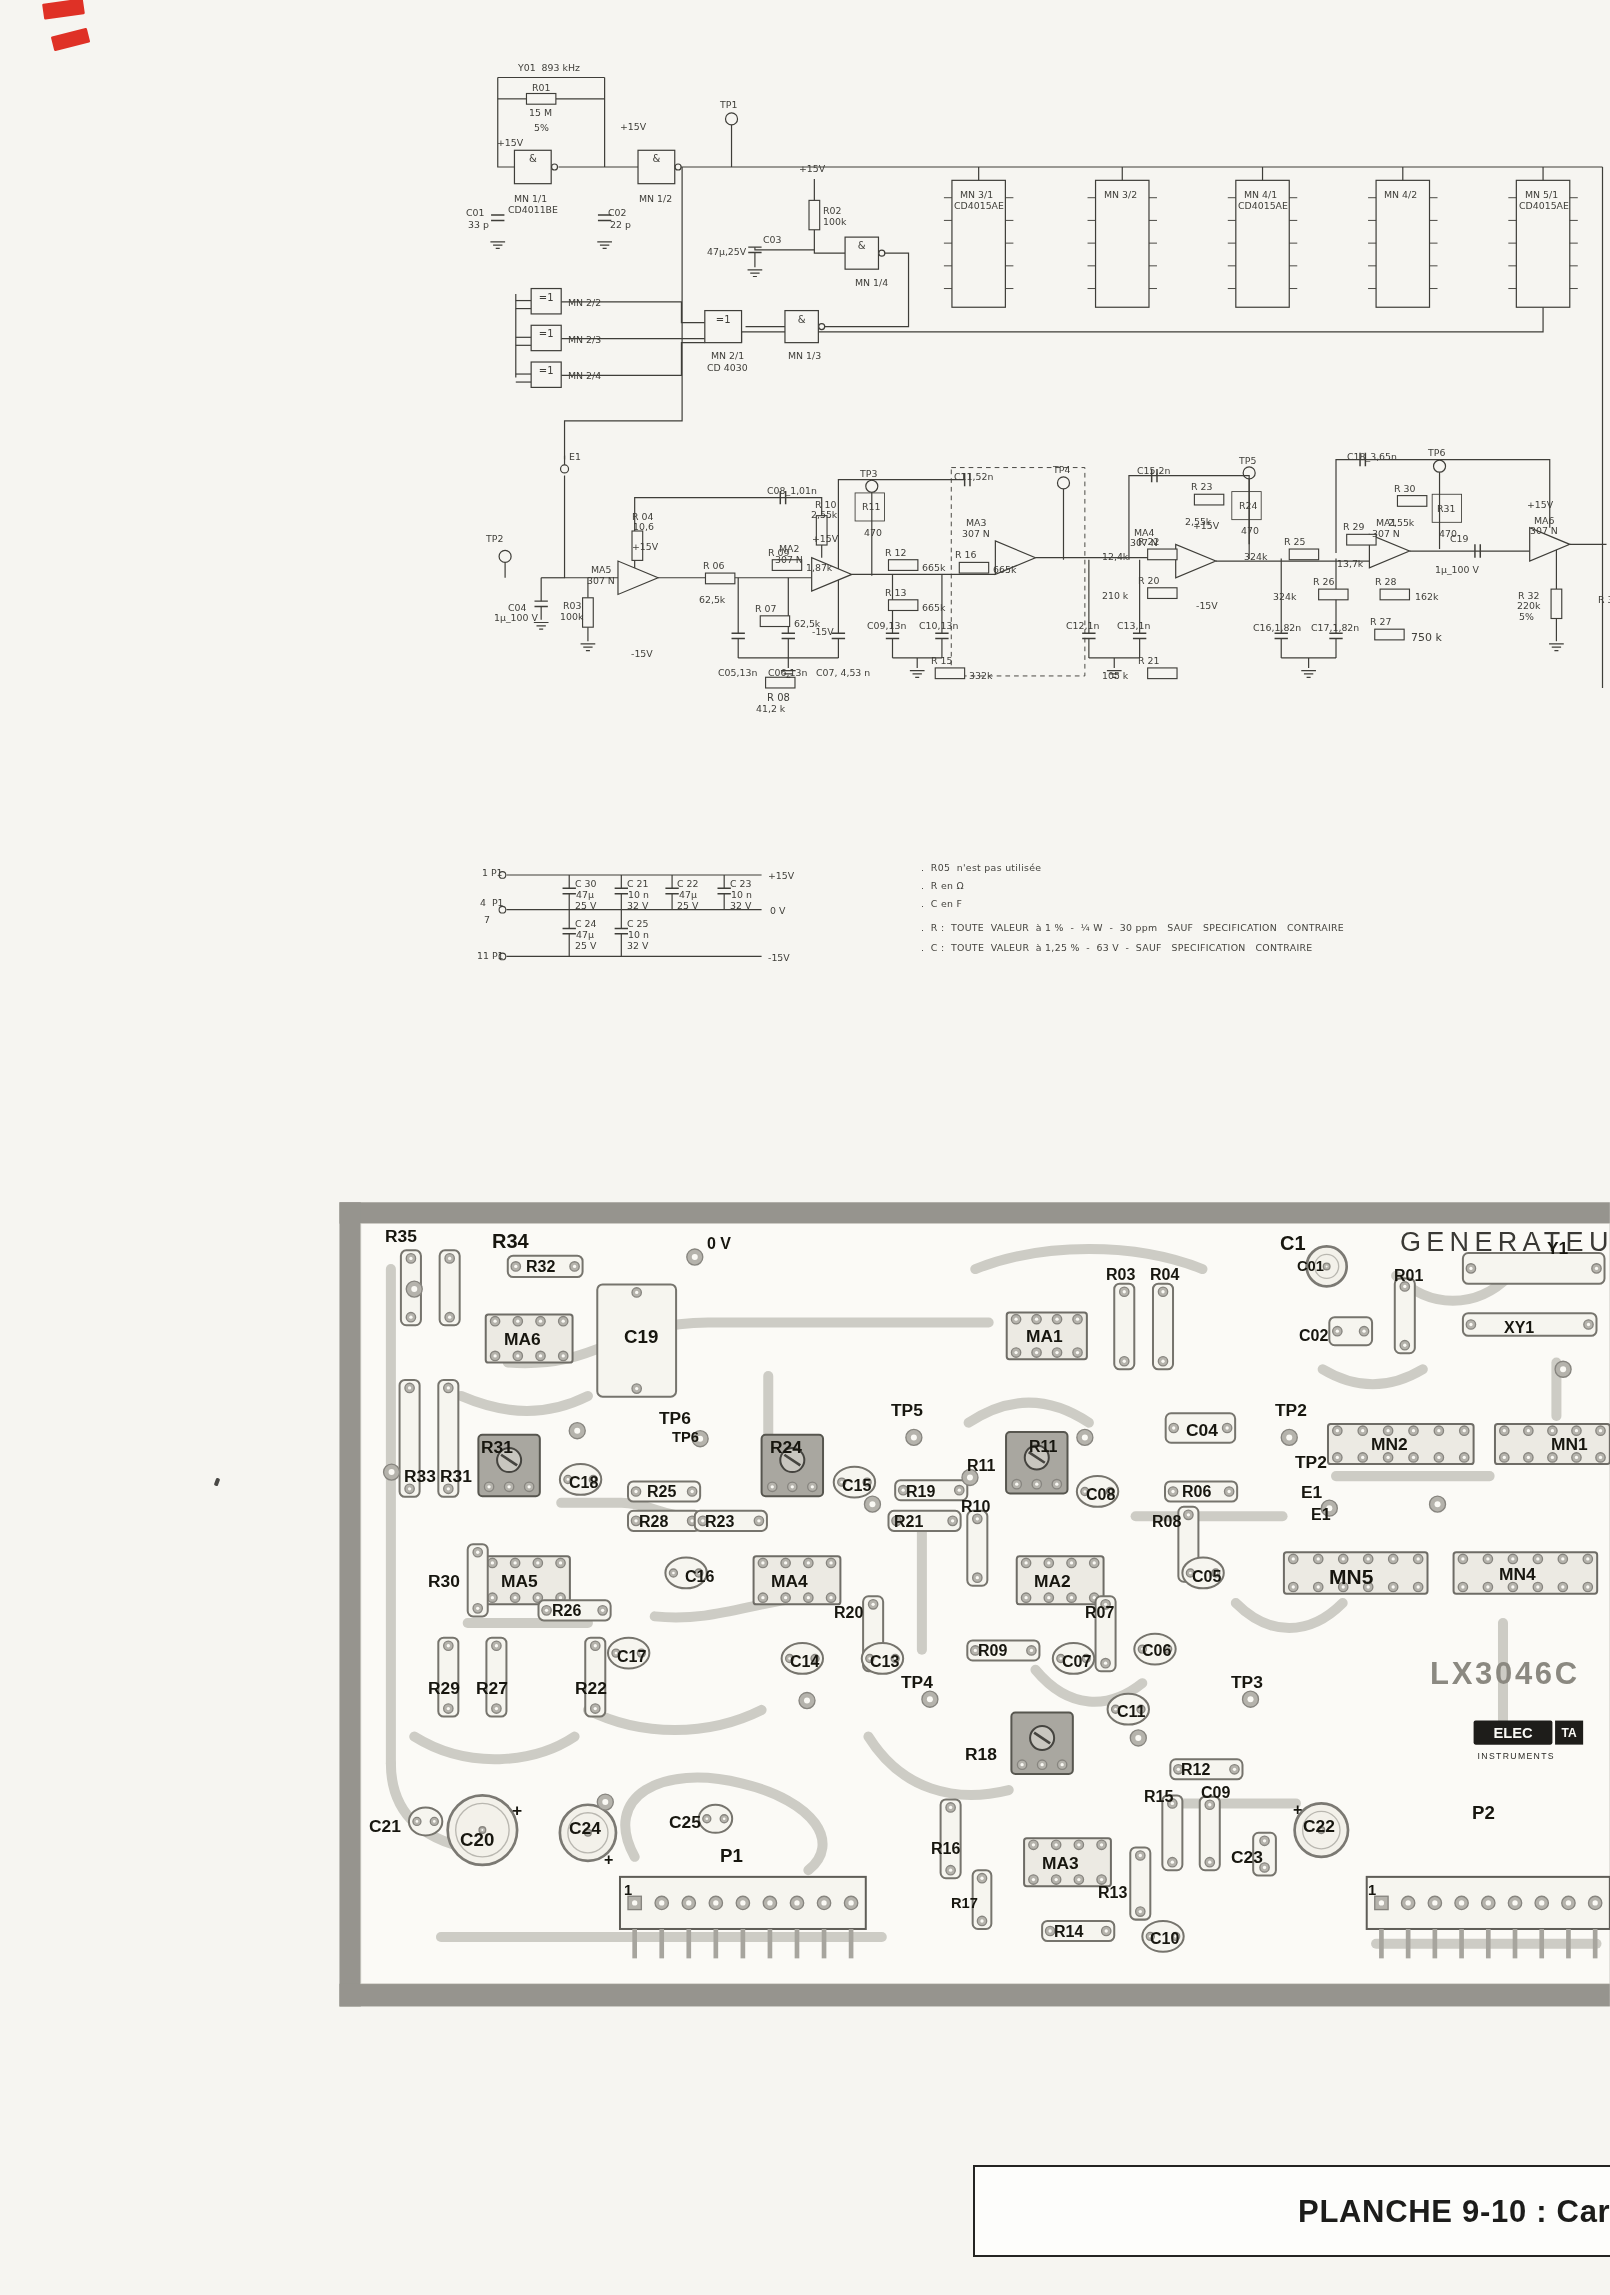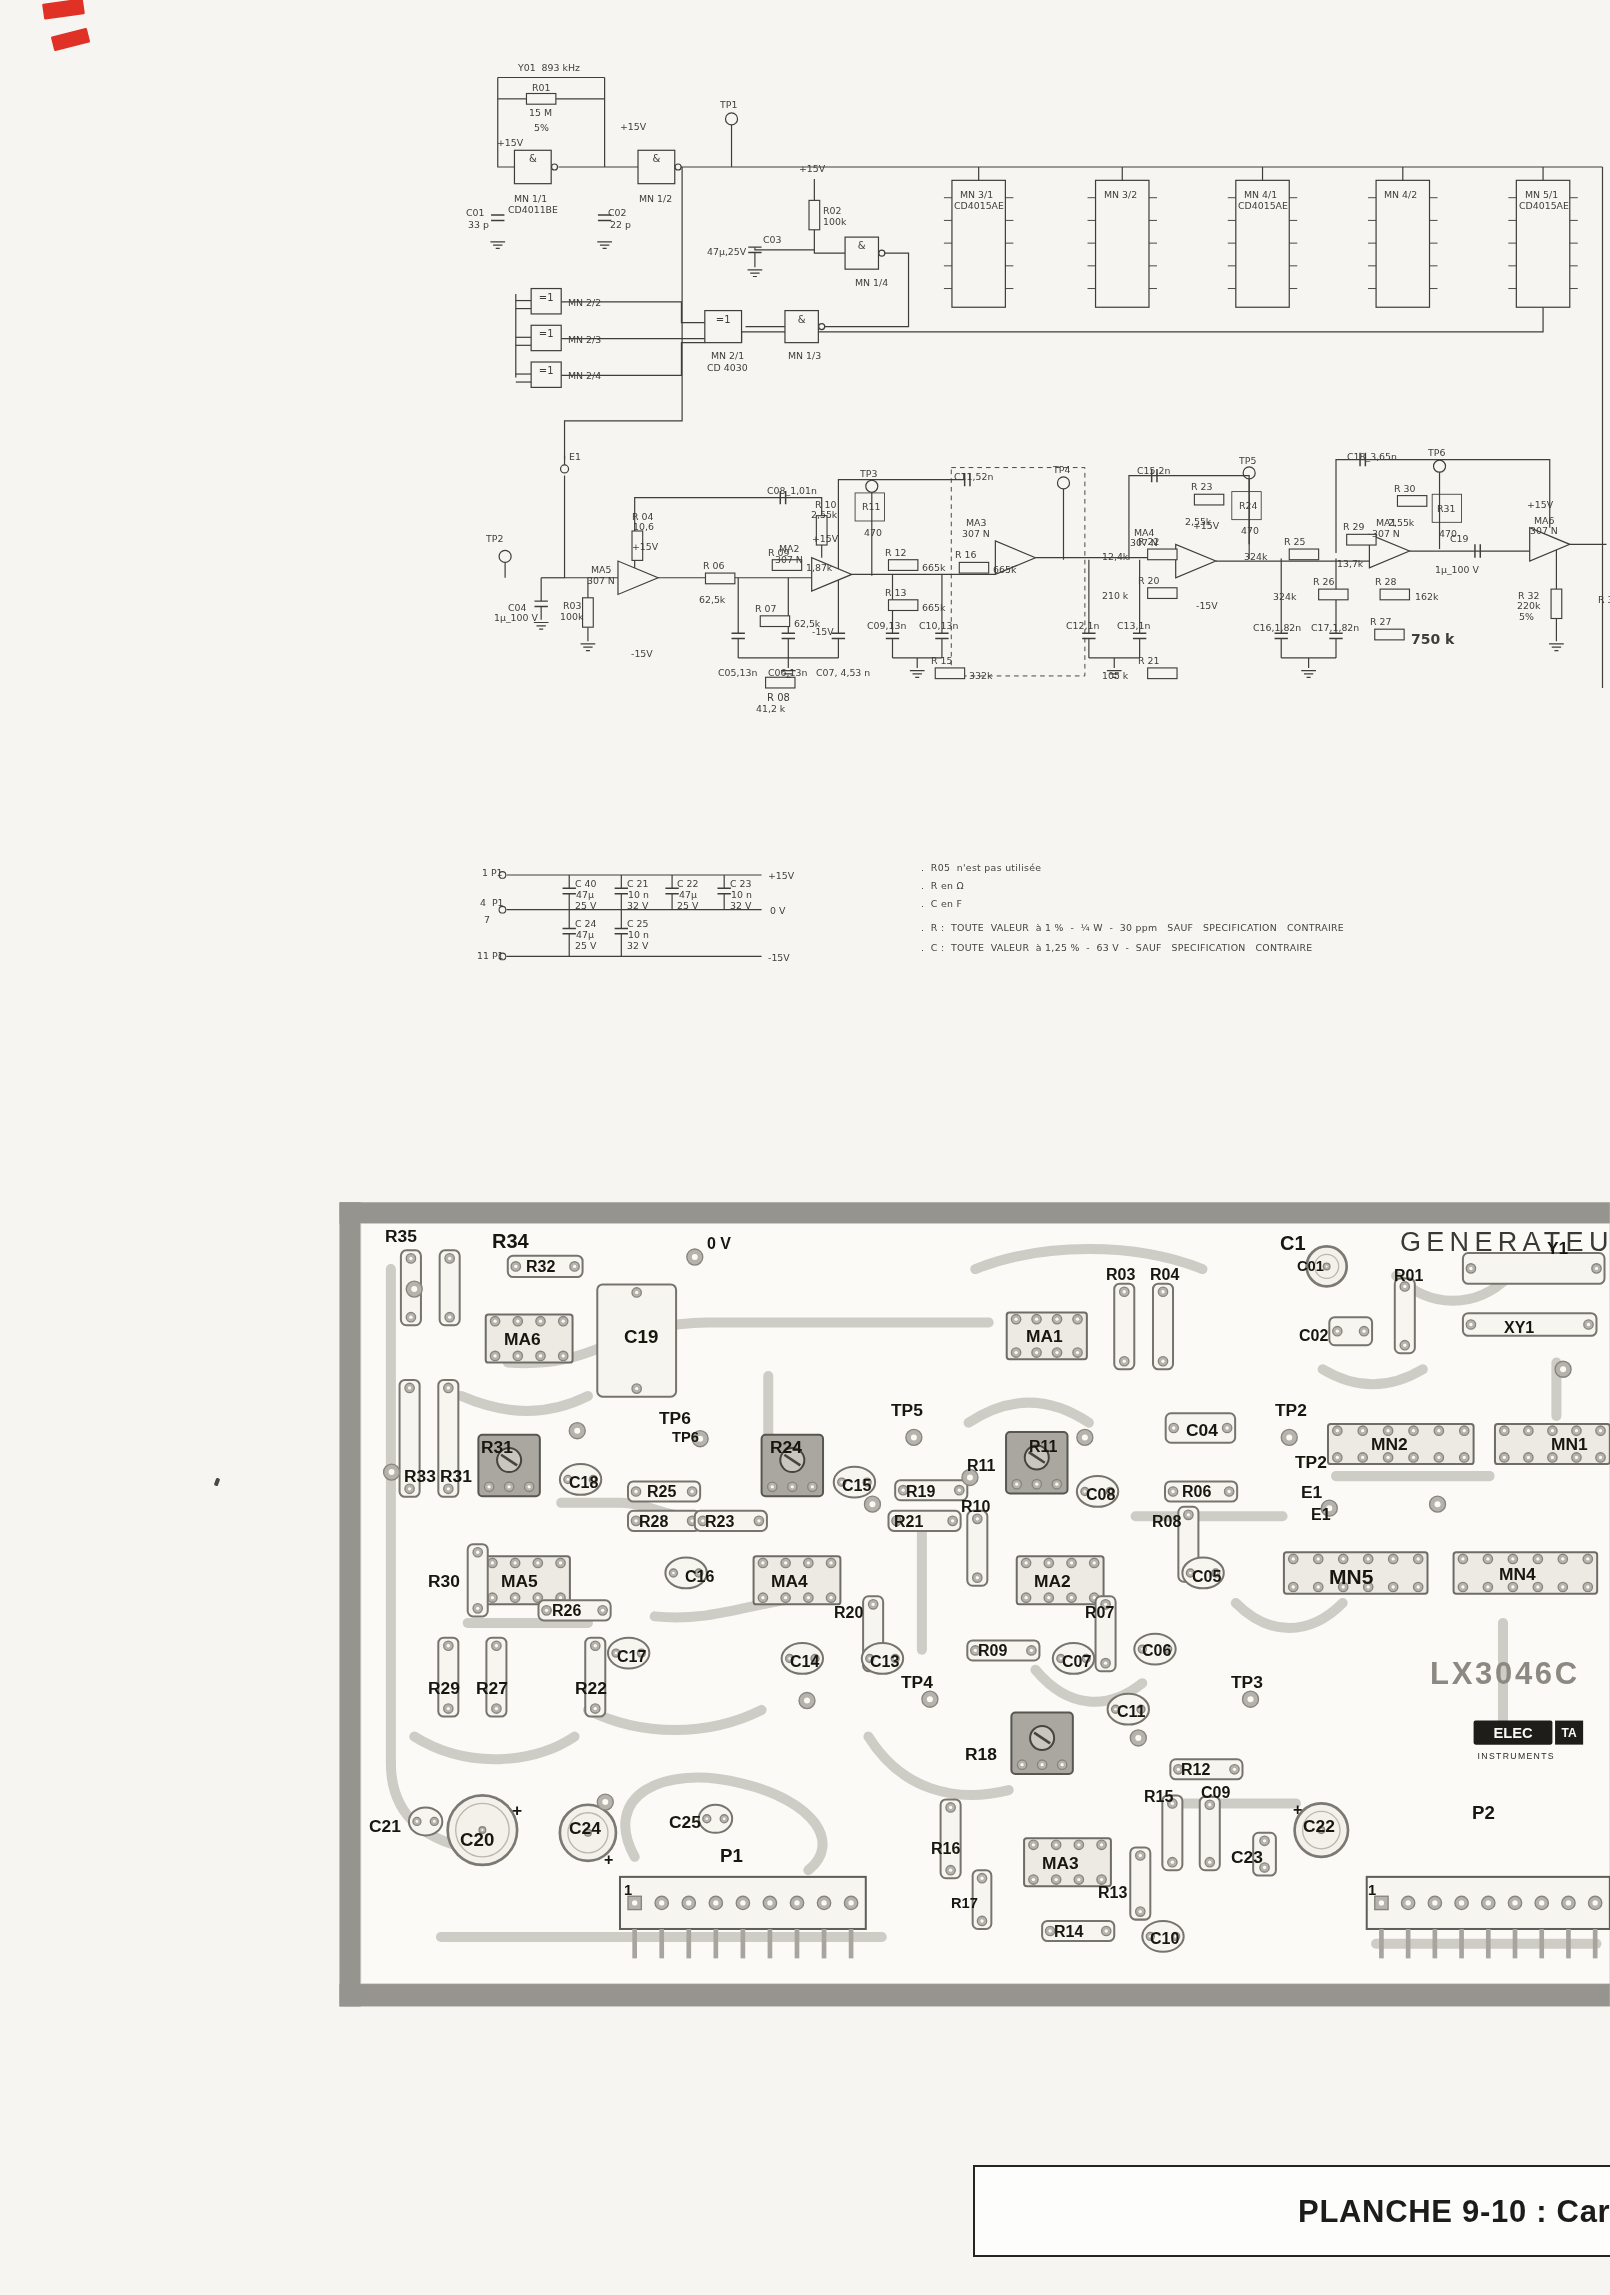--- a/index.html
+++ b/index.html
@@ -1039,37 +1039,37 @@
       <span class="lab schlab" style="left: 1244px; top: 552px; font-size: 9.4px; color: rgb(63, 62, 57); font-weight: 400;">324k</span>
       <span class="lab schlab" style="left: 1343px; top: 522px; font-size: 9.4px; color: rgb(63, 62, 57); font-weight: 400;">R 29</span>
       <span class="lab schlab" style="left: 1337px; top: 559px; font-size: 9.4px; color: rgb(63, 62, 57); font-weight: 400;">13,7k</span>
       <span class="lab schlab" style="left: 1376px; top: 518px; font-size: 9.4px; color: rgb(63, 62, 57); font-weight: 400;">MA1</span>
       <span class="lab schlab" style="left: 1372px; top: 529px; font-size: 9.4px; color: rgb(63, 62, 57); font-weight: 400;">307 N</span>
       <span class="lab schlab" style="left: 1313px; top: 577px; font-size: 9.4px; color: rgb(63, 62, 57); font-weight: 400;">R 26</span>
       <span class="lab schlab" style="left: 1273px; top: 592px; font-size: 9.4px; color: rgb(63, 62, 57); font-weight: 400;">324k</span>
       <span class="lab schlab" style="left: 1375px; top: 577px; font-size: 9.4px; color: rgb(63, 62, 57); font-weight: 400;">R 28</span>
       <span class="lab schlab" style="left: 1415px; top: 592px; font-size: 9.4px; color: rgb(63, 62, 57); font-weight: 400;">162k</span>
       <span class="lab schlab" style="left: 1370px; top: 617px; font-size: 9.4px; color: rgb(63, 62, 57); font-weight: 400;">R 27</span>
-      <span class="lab schlab" style="left: 1411px; top: 632px; font-size: 14px; color: rgb(63, 62, 57); font-weight: 700;">750 k</span>
+      <span class="lab schlab" style="left: 1411px; top: 632px; font-size: 11px; color: rgb(63, 62, 57); font-weight: 400;">750 k</span>
       <span class="lab schlab" style="left: 1253px; top: 623px; font-size: 9.4px; color: rgb(63, 62, 57); font-weight: 400;">C16,1,82n</span>
       <span class="lab schlab" style="left: 1311px; top: 623px; font-size: 9.4px; color: rgb(63, 62, 57); font-weight: 400;">C17,1,82n</span>
       <span class="lab schlab" style="left: 1527px; top: 500px; font-size: 9.4px; color: rgb(63, 62, 57); font-weight: 400;">+15V</span>
       <span class="lab schlab" style="left: 1534px; top: 516px; font-size: 9.4px; color: rgb(63, 62, 57); font-weight: 400;">MA6</span>
       <span class="lab schlab" style="left: 1530px; top: 526px; font-size: 9.4px; color: rgb(63, 62, 57); font-weight: 400;">307 N</span>
       <span class="lab schlab" style="left: 1450px; top: 534px; font-size: 9.4px; color: rgb(63, 62, 57); font-weight: 400;">C19</span>
       <span class="lab schlab" style="left: 1435px; top: 565px; font-size: 9.4px; color: rgb(63, 62, 57); font-weight: 400;">1µ_100 V</span>
       <span class="lab schlab" style="left: 1518px; top: 591px; font-size: 9.4px; color: rgb(63, 62, 57); font-weight: 400;">R 32</span>
       <span class="lab schlab" style="left: 1517px; top: 601px; font-size: 9.4px; color: rgb(63, 62, 57); font-weight: 400;">220k</span>
       <span class="lab schlab" style="left: 1519px; top: 612px; font-size: 9.4px; color: rgb(63, 62, 57); font-weight: 400;">5%</span>
       <span class="lab schlab" style="left: 1598px; top: 595px; font-size: 9.4px; color: rgb(63, 62, 57); font-weight: 400;">R 3</span>
       <span class="lab schlab" style="left: 482px; top: 868px; font-size: 9.4px; color: rgb(63, 62, 57); font-weight: 400;">1 P1</span>
       <span class="lab schlab" style="left: 480px; top: 898px; font-size: 9.4px; color: rgb(63, 62, 57); font-weight: 400;">4  P1</span>
       <span class="lab schlab" style="left: 484px; top: 915px; font-size: 9.4px; color: rgb(63, 62, 57); font-weight: 400;">7</span>
       <span class="lab schlab" style="left: 477px; top: 951px; font-size: 9.4px; color: rgb(63, 62, 57); font-weight: 400;">11 P1</span>
-      <span class="lab schlab" style="left: 575px; top: 879px; font-size: 9.4px; color: rgb(63, 62, 57); font-weight: 400;">C 40</span>
+      <span class="lab schlab" style="left: 575px; top: 879px; font-size: 9.4px; color: rgb(63, 62, 57); font-weight: 400;">C 30</span>
       <span class="lab schlab" style="left: 576px; top: 890px; font-size: 9.4px; color: rgb(63, 62, 57); font-weight: 400;">47µ</span>
       <span class="lab schlab" style="left: 575px; top: 901px; font-size: 9.4px; color: rgb(63, 62, 57); font-weight: 400;">25 V</span>
       <span class="lab schlab" style="left: 627px; top: 879px; font-size: 9.4px; color: rgb(63, 62, 57); font-weight: 400;">C 21</span>
       <span class="lab schlab" style="left: 628px; top: 890px; font-size: 9.4px; color: rgb(63, 62, 57); font-weight: 400;">10 n</span>
       <span class="lab schlab" style="left: 627px; top: 901px; font-size: 9.4px; color: rgb(63, 62, 57); font-weight: 400;">32 V</span>
       <span class="lab schlab" style="left: 677px; top: 879px; font-size: 9.4px; color: rgb(63, 62, 57); font-weight: 400;">C 22</span>
       <span class="lab schlab" style="left: 679px; top: 890px; font-size: 9.4px; color: rgb(63, 62, 57); font-weight: 400;">47µ</span>
       <span class="lab schlab" style="left: 677px; top: 901px; font-size: 9.4px; color: rgb(63, 62, 57); font-weight: 400;">25 V</span>
       <span class="lab schlab" style="left: 730px; top: 879px; font-size: 9.4px; color: rgb(63, 62, 57); font-weight: 400;">C 23</span>
       <span class="lab schlab" style="left: 731px; top: 890px; font-size: 9.4px; color: rgb(63, 62, 57); font-weight: 400;">10 n</span>

